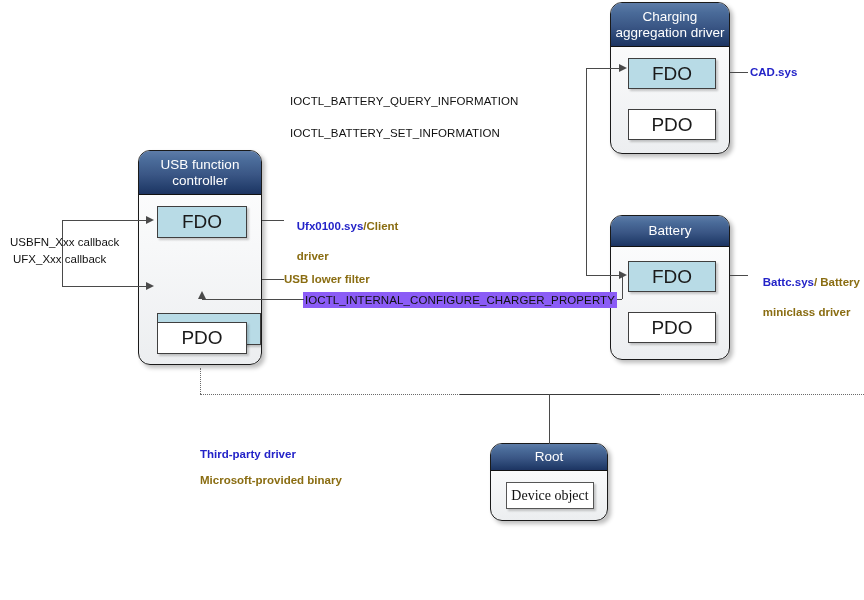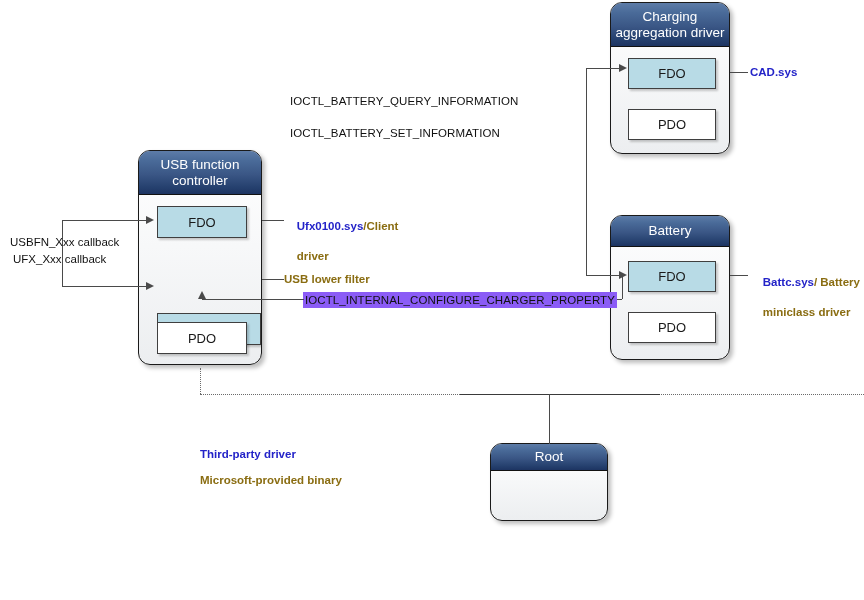--- a/index.html
+++ b/index.html
@@ -20,21 +20,21 @@
   .stack-hdr{position:absolute;left:0;top:0;right:0;
         background:linear-gradient(180deg,#5d7ca8 0%,#4a6b99 22%,#3a5685 55%,#25406e 85%,#1d3462 100%);
         color:#ffffff;text-align:center;
         font-size:13.5px;line-height:16px;
         display:flex;align-items:center;justify-content:center;
         border-bottom:1.2px solid #111;
         box-sizing:border-box;}
 
   .node{position:absolute;box-sizing:border-box;
         border:1.4px solid #3f3f3f;
-        font-size:13px;color:#1a1a1a;
+        font-size:19px;color:#1a1a1a;
         display:flex;align-items:center;justify-content:center;
         box-shadow:1.5px 1.5px 2px rgba(0,0,0,.20);}
   .node.fdo{background:#b8dbe6;}
   .node.pdo{background:#ffffff;}
 
   
   .lbl{position:absolute;white-space:pre;}
   .t-blue{color:#2323c8;font-weight:bold;}
   .t-gold{color:#8a6d12;font-weight:bold;}
   .t-black{color:#111111;}
@@ -82,20 +82,21 @@
   </div>
 
   <div class="stack" style="left:610px;top:215px;width:120px;height:145px;">
     <div class="stack-hdr" style="height:31px;">Battery</div>
     <div class="node fdo" style="left:17px;top:45px;width:88px;height:31px;">FDO</div>
     <div class="node pdo" style="left:17px;top:96px;width:88px;height:31px;">PDO</div>
   </div>
 
   <div class="stack" style="left:490px;top:443px;width:118px;height:78px;">
     <div class="stack-hdr" style="height:27px;">Root</div>
+    <div class="devobj" style="left:15px;top:38px;width:88px;height:27px;">Device object</div>
   </div>
 
   <div class="vline" style="left:62px;top:220px;height:66px;"></div>
   <div class="hline" style="left:62px;top:220px;width:86px;"></div>
   <div class="arrow-r" style="left:146px;top:216px;"></div>
   <div class="hline" style="left:62px;top:286px;width:86px;"></div>
   <div class="arrow-r" style="left:146px;top:282px;"></div>
 
   <div class="lbl callout t-black" style="left:10px;top:235px;">USBFN_Xxx callback</div>
   <div class="lbl callout t-black" style="left:13px;top:252px;">UFX_Xxx callback</div>

